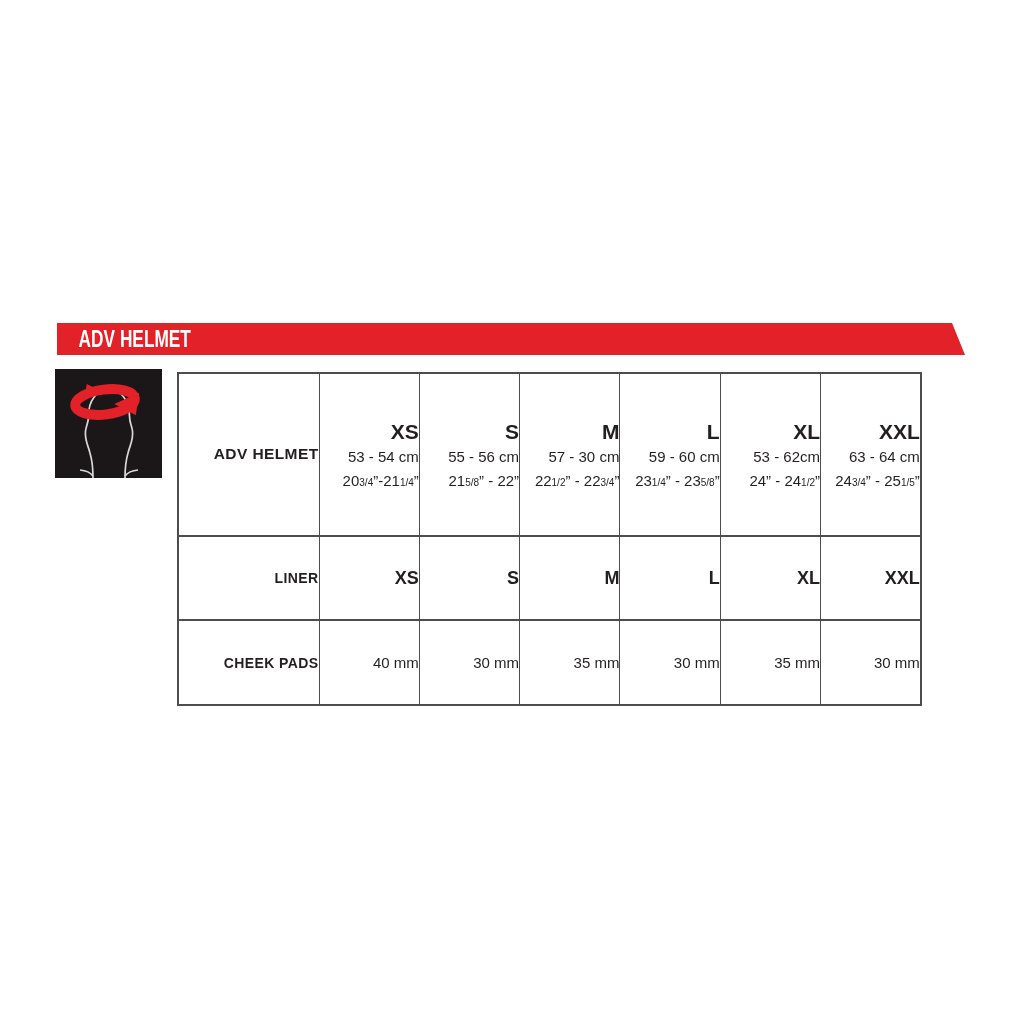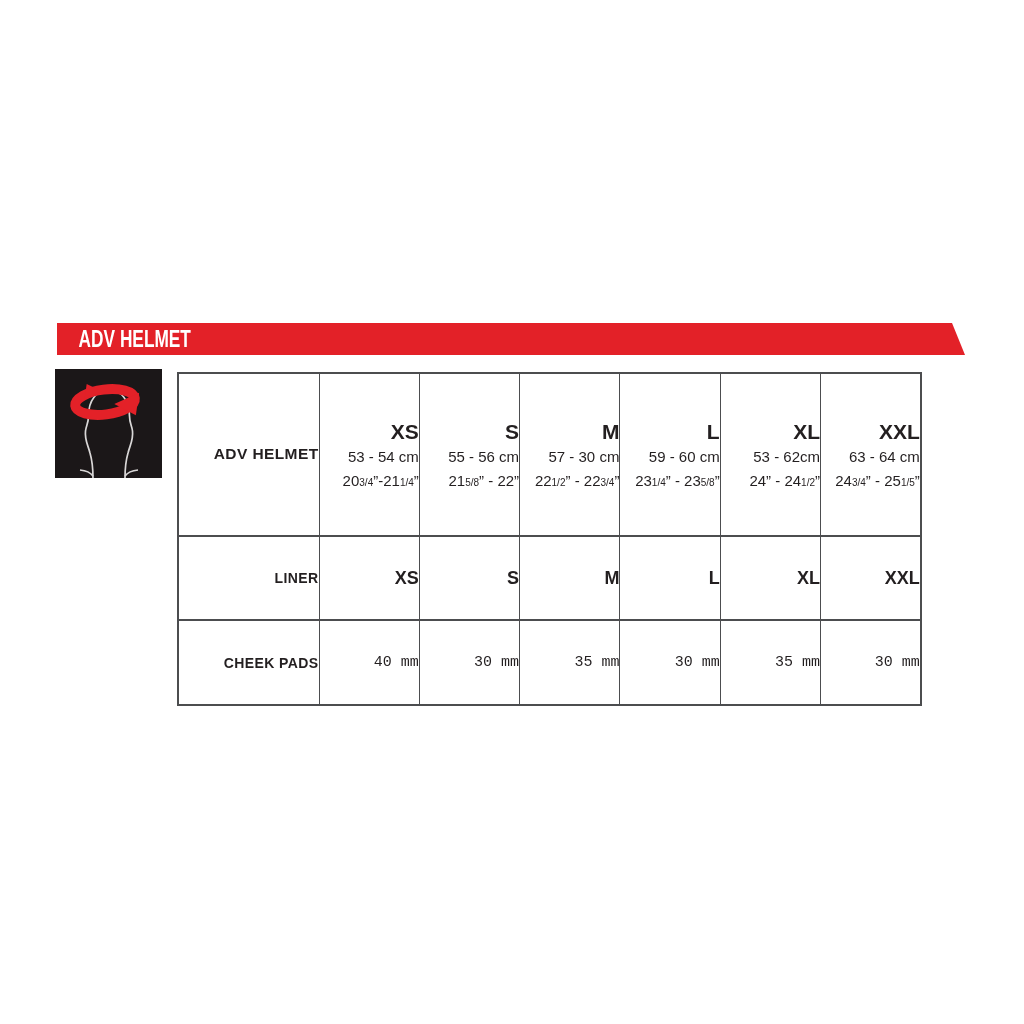--- a/index.html
+++ b/index.html
@@ -50,21 +50,21 @@
   .size-table tr.body-row{ height:56px; }
   .corner-label, .row-label{
     font-weight:bold; letter-spacing:0.4px; font-size:14px; color:var(--text);
   }
   .corner-label{ font-size:15.5px; }
   .col-head .size{ font-weight:bold; font-size:21px; line-height:1.25; margin-top:2px; }
   .col-head .cm{ font-size:15px; font-weight:normal; line-height:1.55; }
   .col-head .in{ font-size:15px; font-weight:normal; line-height:1.55; white-space:nowrap; }
   .frac{ font-size:10px; letter-spacing:0; }
   td.sizeval{ font-weight:bold; font-size:18px; }
-  td.measure{ font-weight:normal; font-size:15px;font-family:Liberation Mono, monospace; }
+  td.measure{ font-weight:normal; font-size:15px; }
 </style>
 </head>
 <body>
 
 <div class="banner">
   <span class="banner-title">ADV HELMET</span>
 </div>
 
 <div class="icon-tile">
   <svg viewBox="0 0 107 109" aria-hidden="true">

